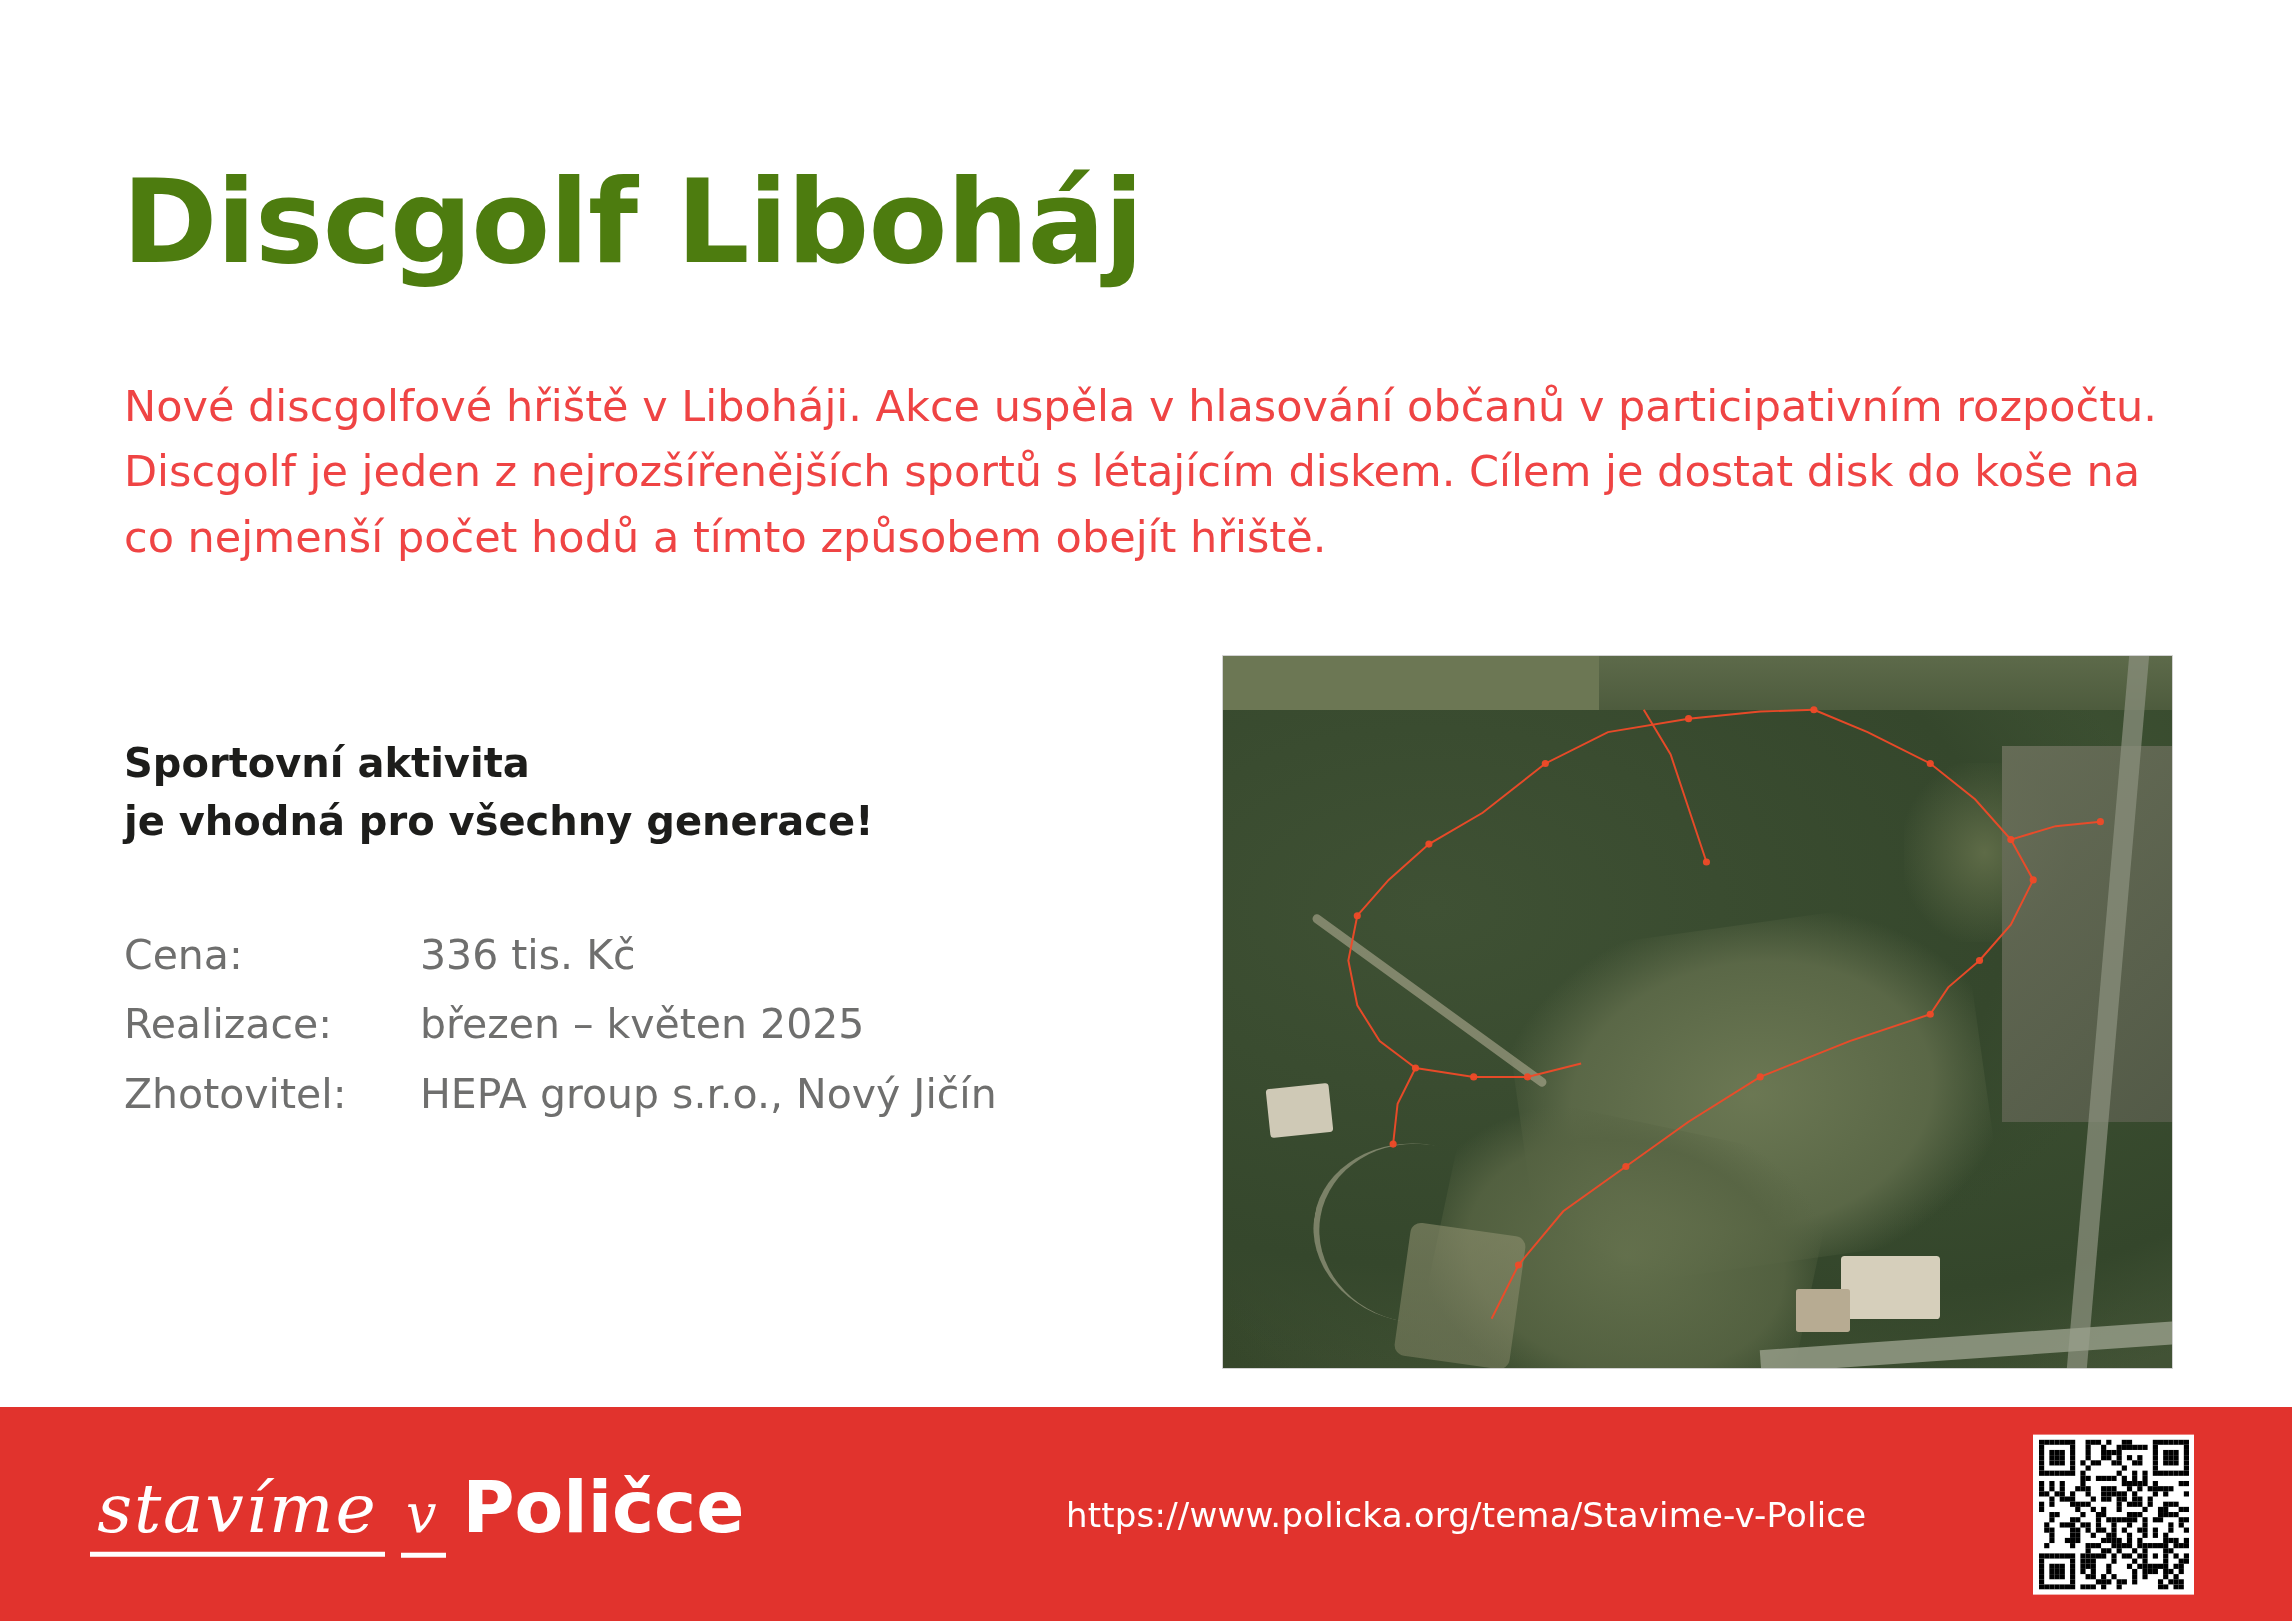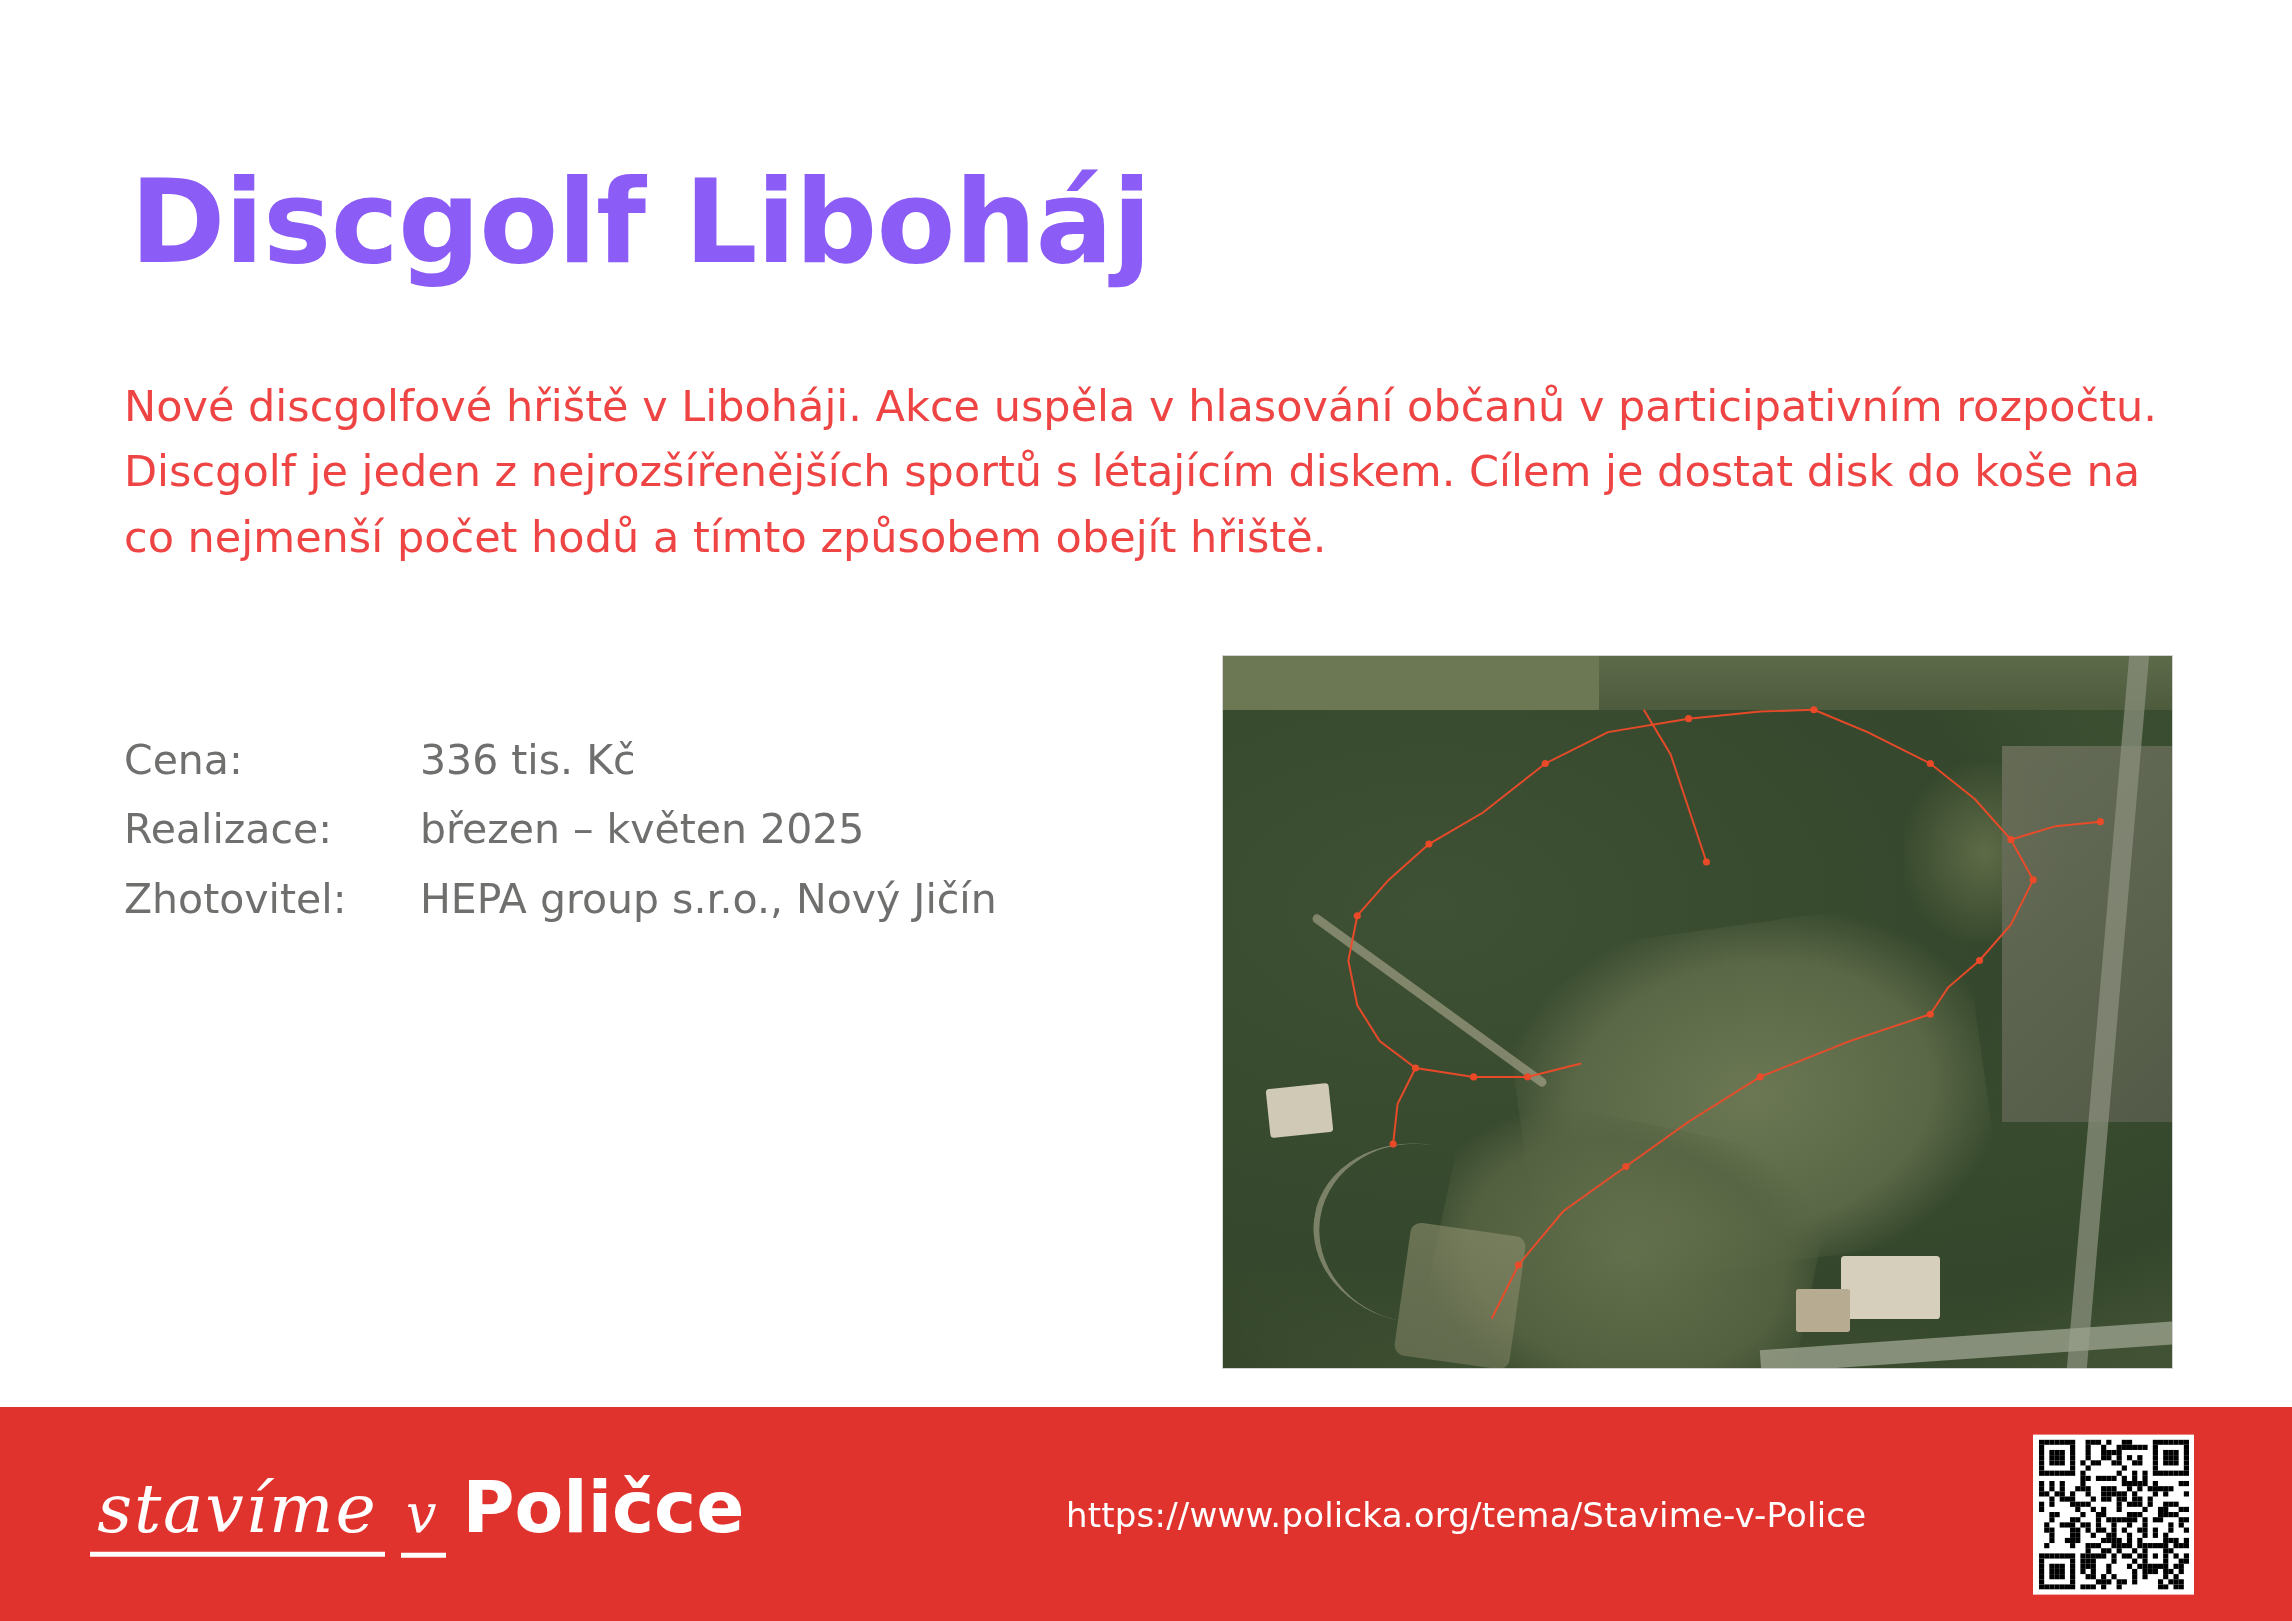--- a/index.html
+++ b/index.html
@@ -23,26 +23,26 @@
   }
   .content {
     position: relative;
     flex: 1 1 auto;
     padding: 0;
   }
 
   
   .title {
     position: absolute;
-    left: 130px;
+    left: 122px;
     top: 85px;
     font-size: 115px;
     line-height: 1.05;
     font-weight: 700;
-    color: #8b5cf6;
+    color: #4d7c0f;
     letter-spacing: -0.9px;
     white-space: nowrap;
   }
 
   
   .intro {
     position: absolute;
     left: 124px;
     top: 331px;
     width: 2051px;
@@ -270,20 +270,24 @@
 
 <div class="poster">
 
   <div class="content">
 
     <h1 class="title">Discgolf Liboháj</h1>
 
     <p class="intro">Nové discgolfové hřiště v Liboháji. Akce uspěla v hlasování občanů v participativním rozpočtu. Discgolf je jeden z nejrozšířenějších sportů s létajícím diskem. Cílem je dostat disk do koše na co nejmenší počet hodů a tímto způsobem obejít hřiště.</p>
 
     <div class="left-col">
+      <div class="highlight">
+        <span class="line">Sportovní aktivita</span>
+        <span class="line">je vhodná pro všechny generace!</span>
+      </div>
 
       <div class="facts">
         <div class="label">Cena:</div>
         <div class="value">336 tis. Kč</div>
 
         <div class="label">Realizace:</div>
         <div class="value">březen – květen 2025</div>
 
         <div class="label">Zhotovitel:</div>
         <div class="value">HEPA group s.r.o., Nový Jičín</div>

